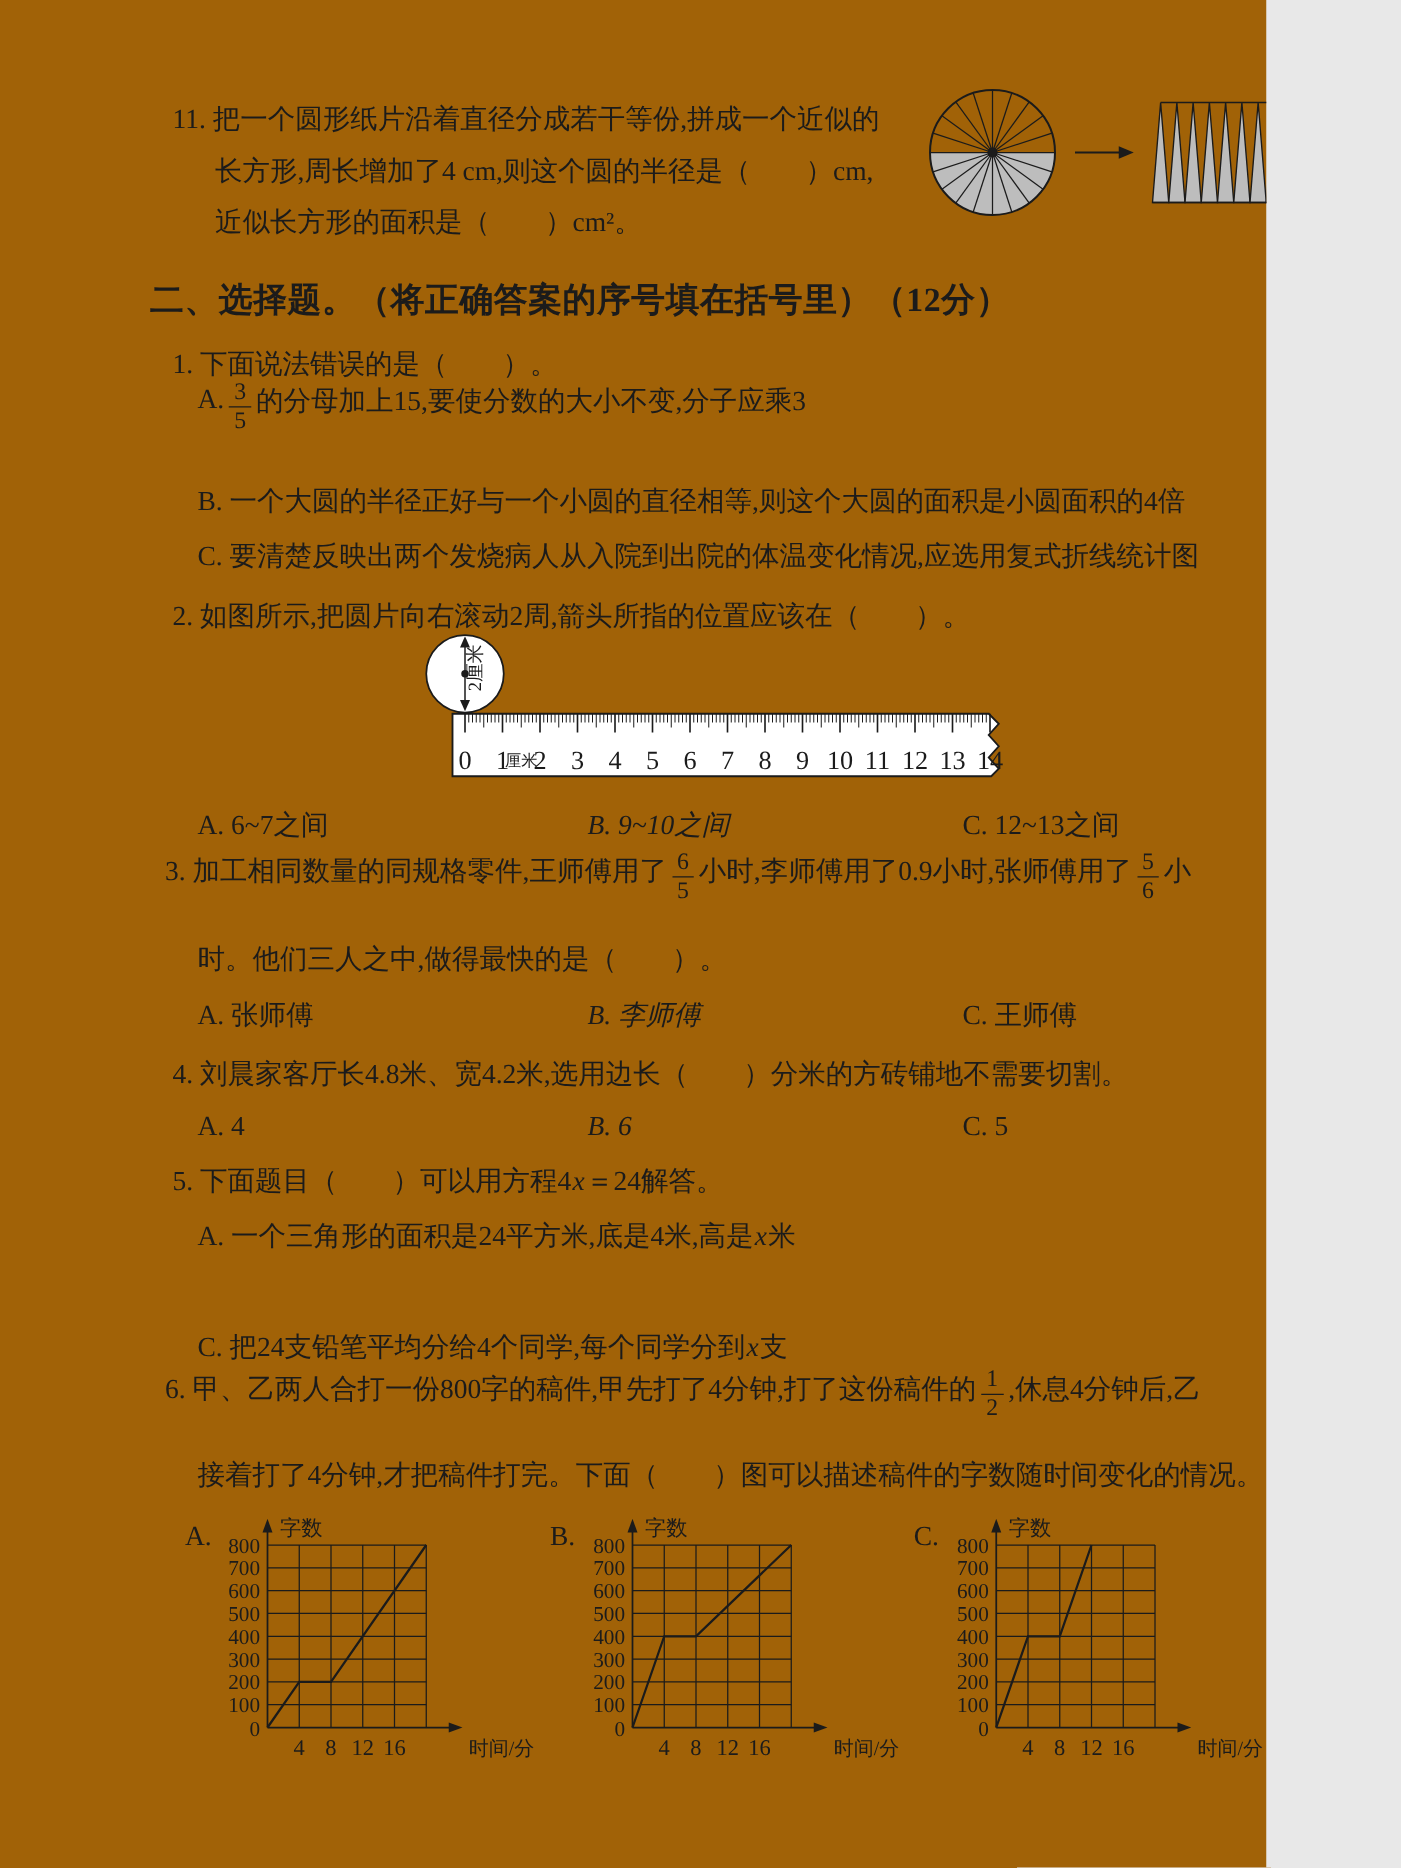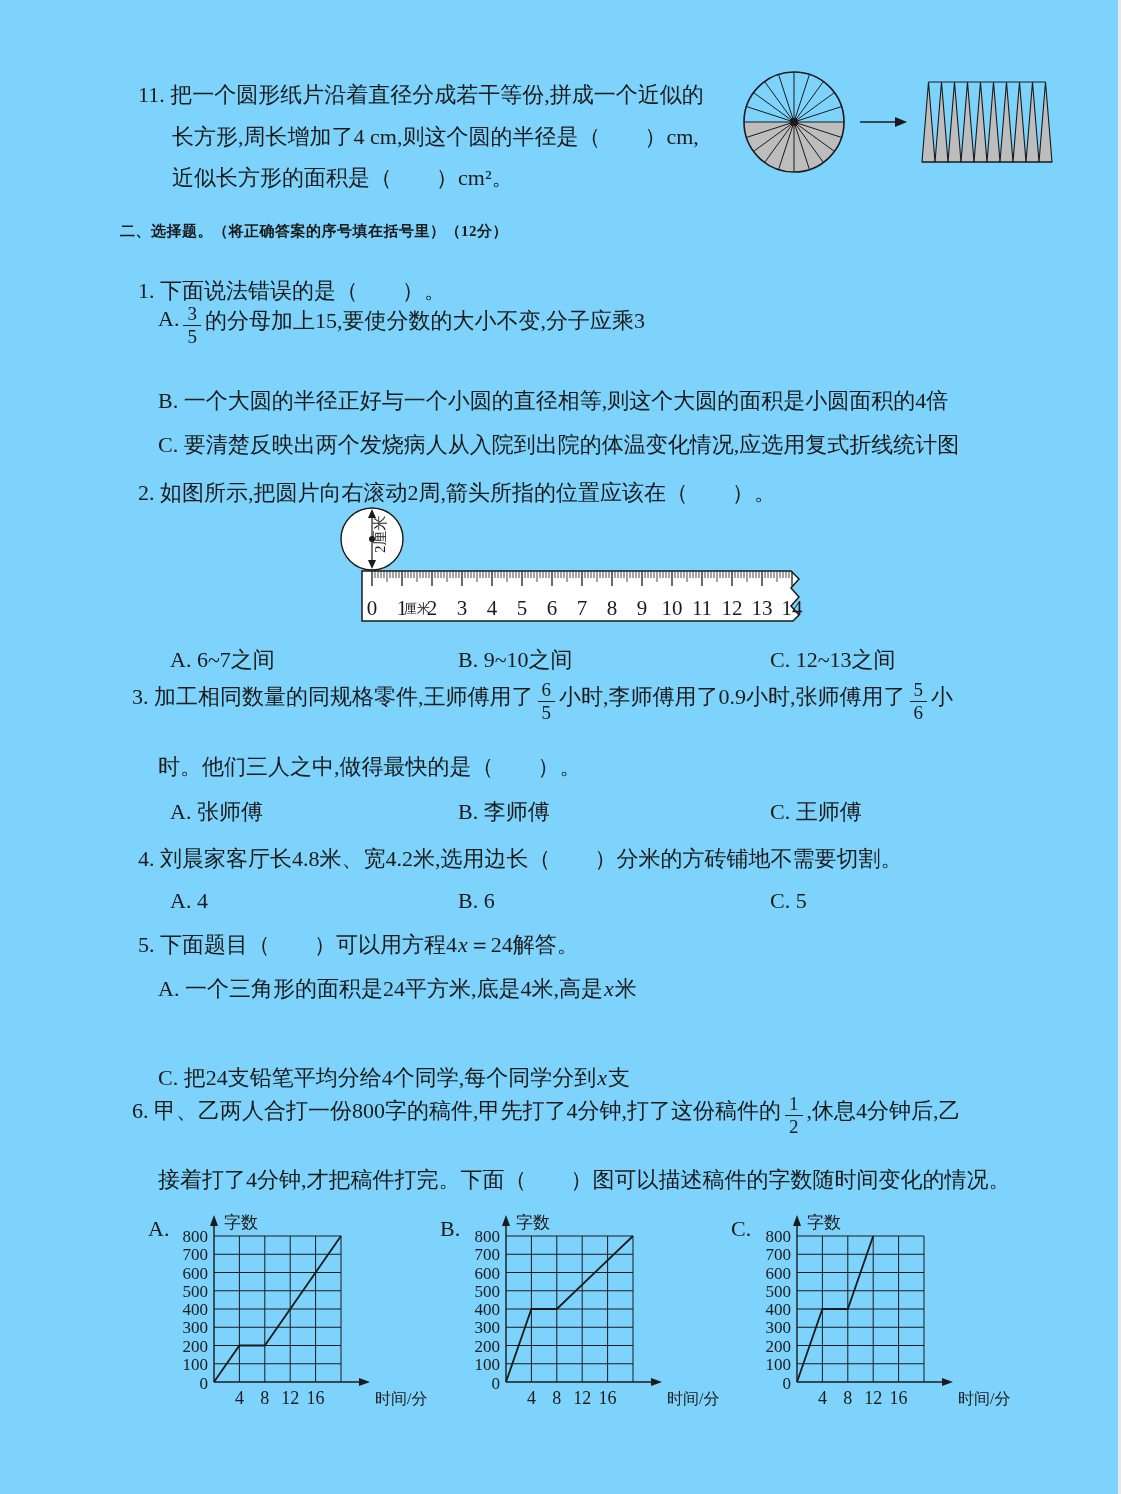--- a/index.html
+++ b/index.html
@@ -1,24 +1,24 @@
 <!DOCTYPE html>
 <html><head>
 <meta charset="utf-8">
 <style>
   html,body{margin:0;padding:0;background:#e8e8e8;}
-  .page{position:relative;width:1118px;height:1494px;background:#7dd3fc;overflow:hidden;
+  .page{position:relative;width:1013px;height:1494px;background:#a16207;overflow:hidden;
         font-family:"Liberation Serif","DejaVu Serif",serif;color:#1b1b1b;font-size:22px;}
   .abs{position:absolute;white-space:nowrap;}
   .frow{display:flex;align-items:flex-start;}
-  .sec{font-weight:bold;font-size:15px;letter-spacing:.5px;text-align:right;}
+  .sec{font-weight:bold;font-size:27px;letter-spacing:.5px;text-align:right;}
   .optrow{position:absolute;white-space:nowrap;}
   .optrow .o{position:absolute;top:0;white-space:nowrap;}
-  .optrow .oa{left:0;margin-left:12px;}
-  .optrow .ob{left:300px;}
+  .optrow .oa{left:0;}
+  .optrow .ob{left:312px;font-style:italic;}
   .optrow .oc{left:588px;margin-left:24px;}
   .frac{display:inline-flex;flex-direction:column;align-items:center;vertical-align:middle;
         line-height:1.05;font-size:19px;margin:0 4px;transform:translateY(-2px);}
   .frac .n{border-bottom:1.6px solid #1b1b1b;padding:0 4px 1px;}
   .frac .d{padding:1px 4px 0;}
   .var{font-style:italic;padding:0 1px;}
   .chart-block{position:absolute;width:300px;height:215px;}
   .chart-label{position:absolute;left:0;top:4px;font-size:22px;}
   .chart-svg{position:absolute;left:10px;top:0;}
   svg text{font-family:"Liberation Serif","DejaVu Serif",serif;}

